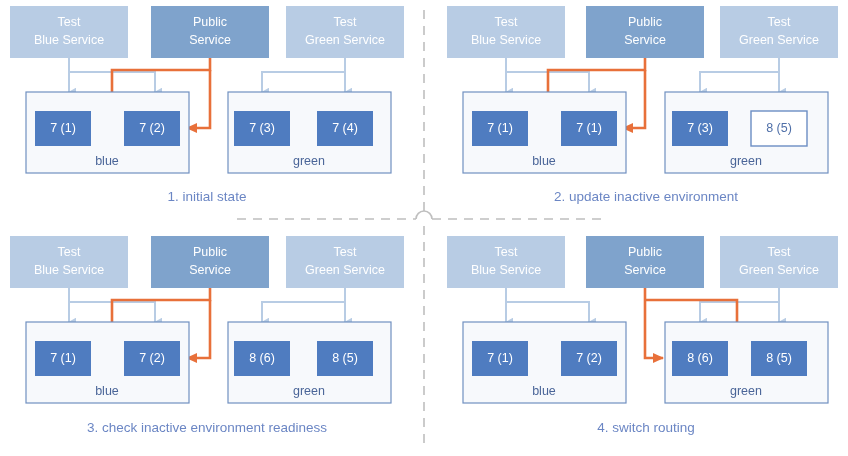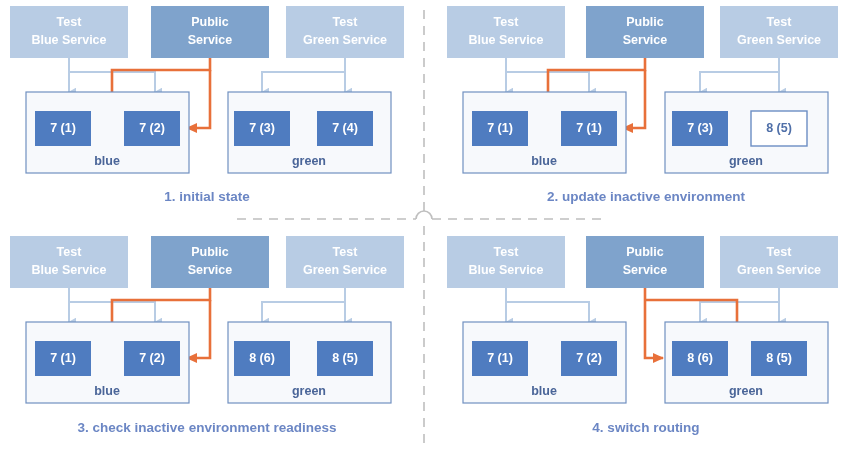--- a/index.html
+++ b/index.html
@@ -10,21 +10,20 @@
   body {
     width: 848px;
     height: 456px;
     font-family: "Liberation Sans", sans-serif;
     overflow: hidden;
   }
   #diagram-root {
     position: relative;
     width: 848px;
     height: 456px;
-    font-weight: bold;
   }
   svg.layer {
     position: absolute;
     top: 0;
     left: 0;
     width: 848px;
     height: 456px;
   }
   text {
     font-family: "Liberation Sans", sans-serif;

